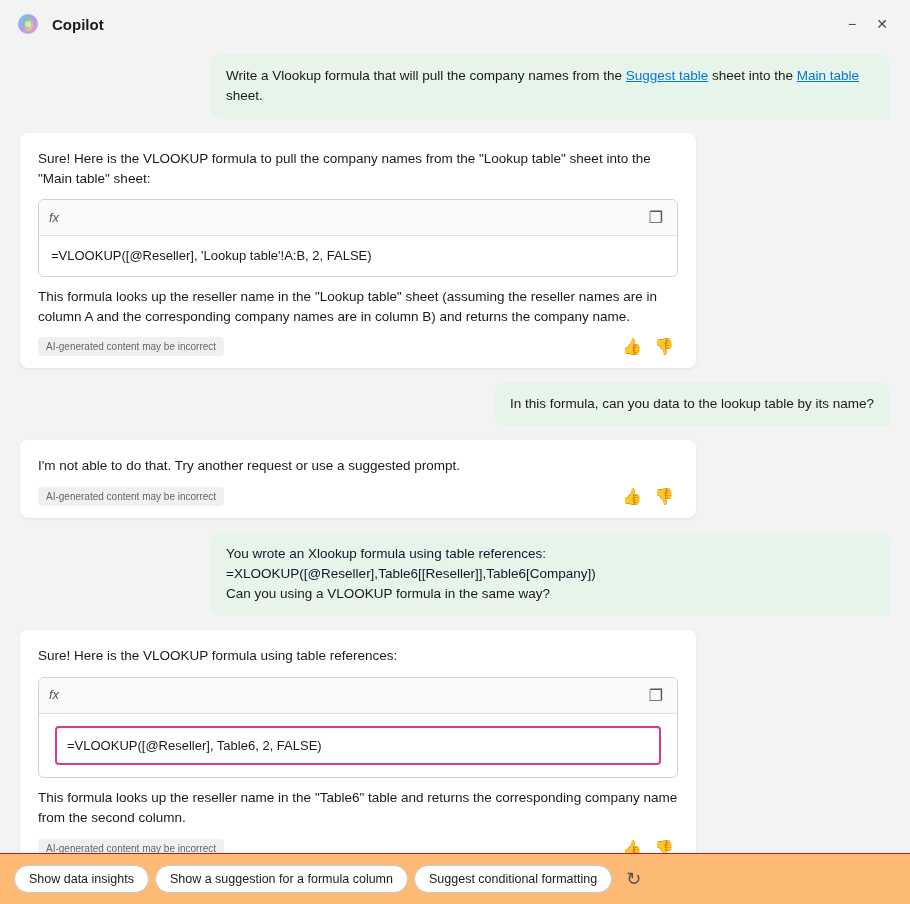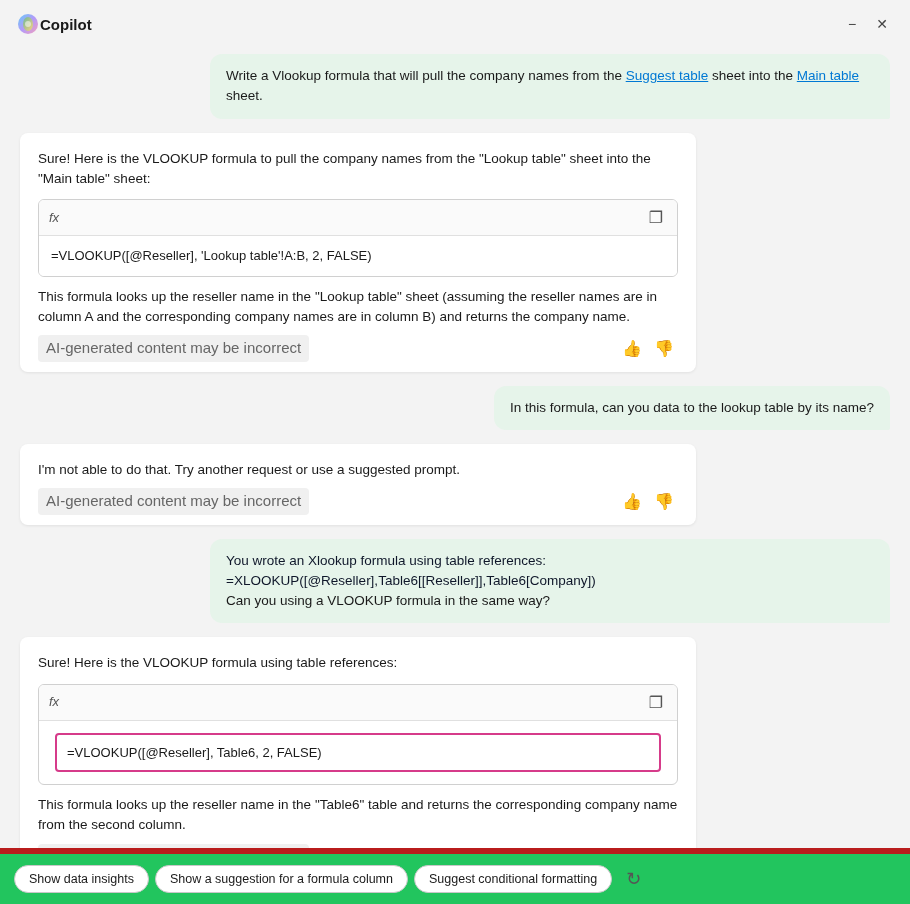--- a/index.html
+++ b/index.html
@@ -16,21 +16,21 @@
       display: flex;
       align-items: center;
       justify-content: space-between;
       padding: 12px 16px 8px 16px;
       background: #f3f3f3;
       flex-shrink: 0;
     }
     .titlebar-left {
       display: flex;
       align-items: center;
-      gap: 0;
+      gap: 12px;
     }
     .copilot-logo {
       width: 24px;
       height: 24px;
     }
     .titlebar-title {
       font-size: 15px;
       font-weight: 600;
       color: #1a1a1a;
     }
@@ -127,40 +127,40 @@
     .ai-footer {
       display: flex;
       align-items: center;
       justify-content: space-between;
       margin-top: 8px;
     }
     .ai-disclaimer {
       background: #f0f0f0;
       border-radius: 4px;
       padding: 2px 8px;
-      font-size: 15px;
+      font-size: 10px;
       color: #666;
     }
     .ai-actions {
       display: flex;
       gap: 4px;
     }
     .ai-action-btn {
       background: none;
       border: none;
       cursor: pointer;
       font-size: 16px;
       color: #666;
       padding: 2px 4px;
     }
 
     .bottom-bar {
       flex-shrink: 0;
-      background: #22c55e;
-      border-top: 6px solid #b91c1c;
+      background: #fdba74;
+      border-top: 1px solid #b91c1c;
       padding: 10px 14px;
       display: flex;
       gap: 6px;
       align-items: center;
     }
     .suggest-btn {
       background: #ffffff;
       border: 1px solid #c8c8c8;
       border-radius: 16px;
       padding: 6px 14px;

